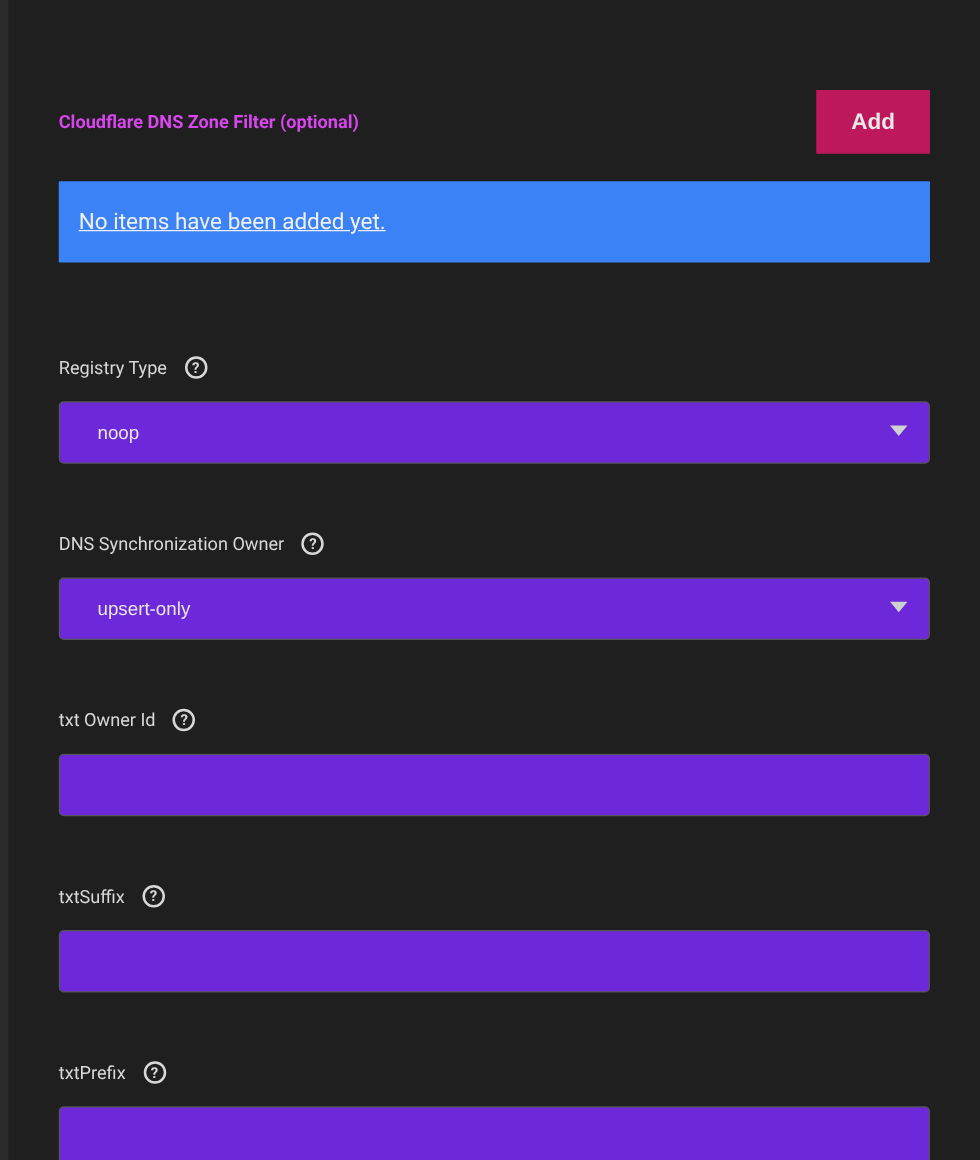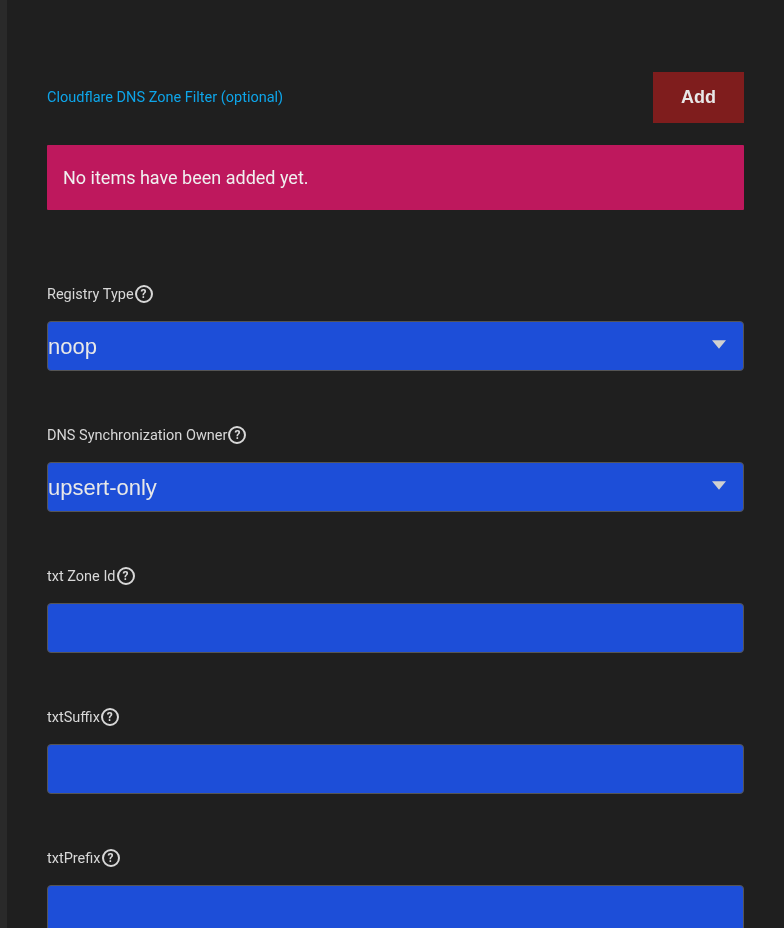--- a/index.html
+++ b/index.html
@@ -32,48 +32,49 @@
       background: #1f1f1f;
       padding: 0 40px;
     }
     .section-header {
       display: flex;
       justify-content: space-between;
       align-items: center;
       padding-top: 72px;
     }
     .section-title {
-      color: #0ea5e9;
+      color: #d946ef;
       font-size: 14.5px;
-      font-weight: 400;
+      font-weight: 700;
     }
     .add-button {
-      background: #7f1d1d;
+      background: #be185d;
       color: #e8e8e8;
       border: none;
       font-size: 18px;
       font-weight: 600;
       padding: 15px 28px;
       cursor: pointer;
     }
     .empty-banner {
-      background: #be185d;
+      background: #3b82f6;
       color: #f0f0f0;
       font-size: 18px;
       padding: 22px 16px;
       margin-top: 22px;
       border-radius: 1px;
+      text-decoration: underline;
     }
     .field-group {
       margin-top: 55px;
     }
     .field-label {
       display: flex;
       align-items: center;
-      gap: 1px;
+      gap: 14px;
       color: #d8d8d8;
       font-size: 14.5px;
       margin-bottom: 18px;
     }
     .help-icon {
       width: 18px;
       height: 18px;
       border: 2px solid #d8d8d8;
       border-radius: 50%;
       display: flex;
@@ -82,27 +83,27 @@
       font-size: 12px;
       font-weight: bold;
       color: #d8d8d8;
       cursor: pointer;
     }
     .select-wrap {
       position: relative;
     }
     .select-input, .text-input {
       width: 100%;
-      background: #1d4ed8;
+      background: #6d28d9;
       border: 1px solid #555;
       border-radius: 4px;
       height: 50px;
-      padding: 0 0;
+      padding: 0 30px;
       color: #e8e8e8;
-      font-size: 22px;
+      font-size: 15px;
       outline: none;
     }
     .select-input {
       appearance: none;
       -webkit-appearance: none;
       cursor: pointer;
       padding-right: 40px;
     }
     .select-caret {
       position: absolute;
@@ -160,21 +161,21 @@
       <span class="select-caret">
         <svg viewBox="0 0 10 6">
             <path d="M0 0 L5 6 L10 0 Z"></path>
           </svg>
       </span>
     </div>
   </div>
 
   <div class="field-group">
     <div class="field-label">
-      <span>txt Zone Id</span>
+      <span>txt Owner Id</span>
       <span class="help-icon">?</span>
     </div>
     <input type="text" class="text-input" value="" style="">
   </div>
 
   <div class="field-group">
     <div class="field-label">
       <span>txtSuffix</span>
       <span class="help-icon">?</span>
     </div>

